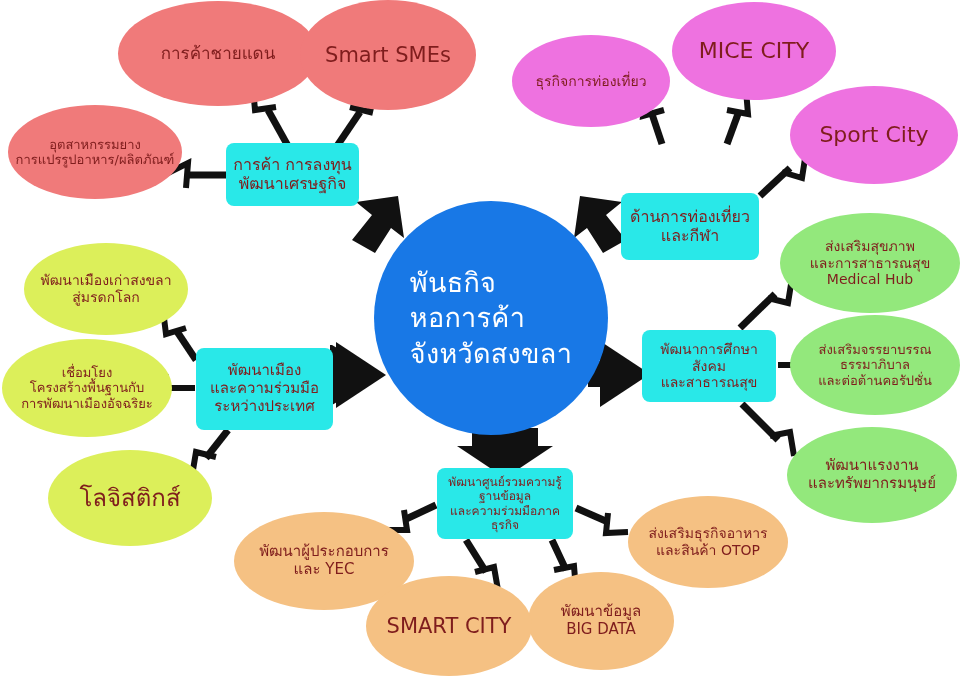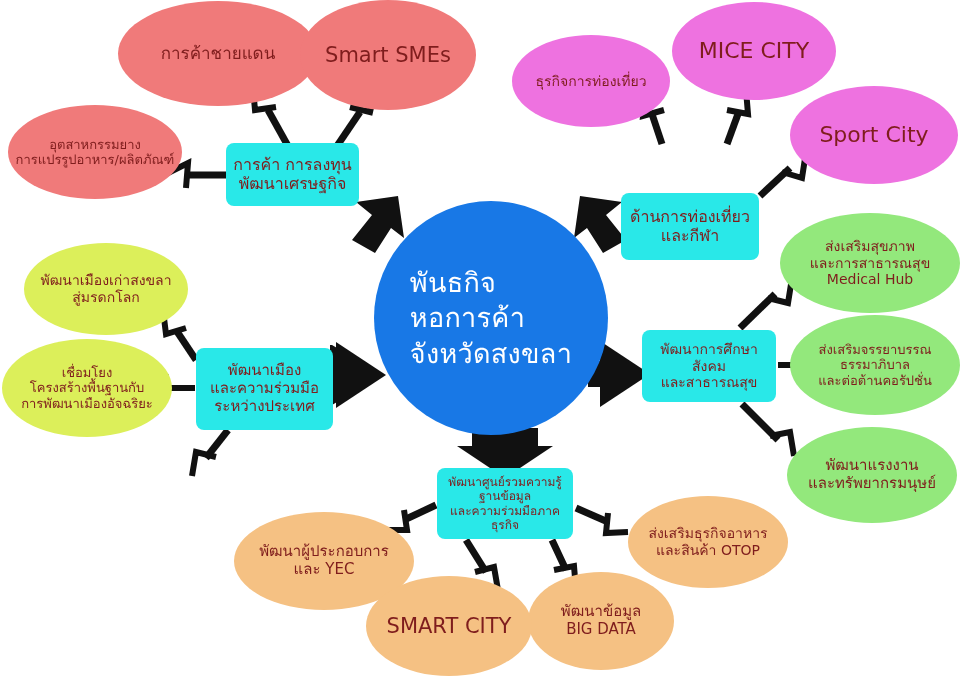--- a/index.html
+++ b/index.html
@@ -197,20 +197,21 @@
 สังคม
 และสาธารณสุข</div>
 
   <div class="node ellipse" style="left:24px; top:243px; width:164px; height:92px; background:#DCEF5A; font-size:14px;">พัฒนาเมืองเก่าสงขลา
 สู่มรดกโลก</div>
 
   <div class="node ellipse" style="left:2px; top:339px; width:170px; height:98px; background:#DCEF5A; font-size:13px;">เชื่อมโยง
 โครงสร้างพื้นฐานกับ
 การพัฒนาเมืองอัจฉริยะ</div>
 
+  <div class="node ellipse" style="left:48px; top:450px; width:164px; height:96px; background:#DCEF5A; font-size:24px;">โลจิสติกส์</div>
 
   <div class="node rect" style="left:196px; top:348px; width:137px; height:82px; background:#29E8E8; font-size:15px;">พัฒนาเมือง
 และความร่วมมือ
 ระหว่างประเทศ</div>
 
   <div class="node ellipse" style="left:234px; top:512px; width:180px; height:98px; background:#F5C183; font-size:15px;">พัฒนาผู้ประกอบการ
 และ YEC</div>
 
   <div class="node ellipse" style="left:528px; top:572px; width:146px; height:98px; background:#F5C183; font-size:15px;">พัฒนาข้อมูล
 BIG DATA</div>

